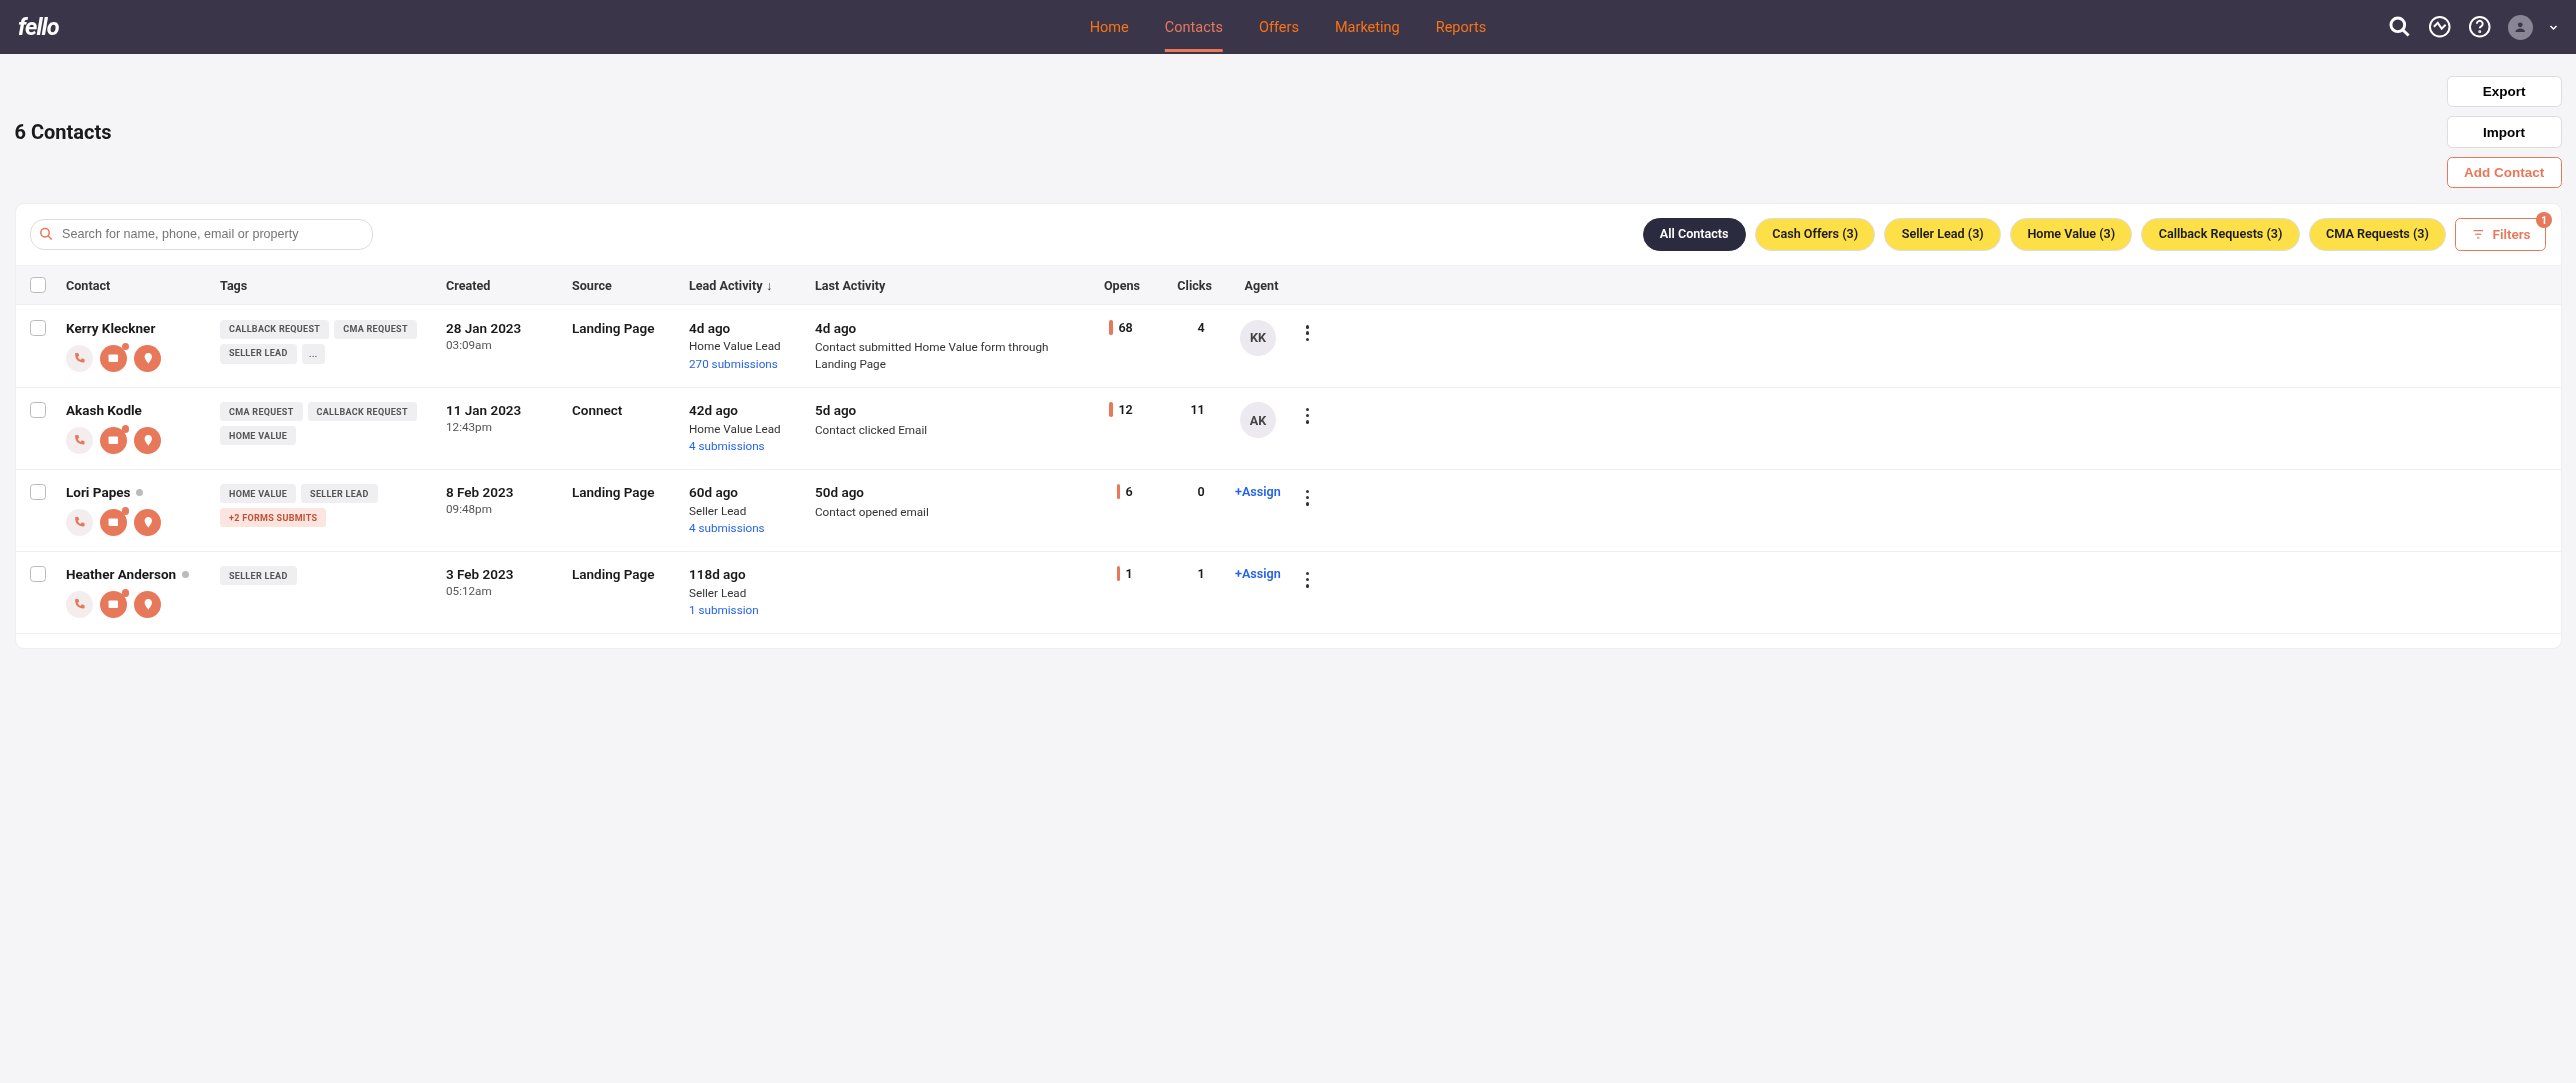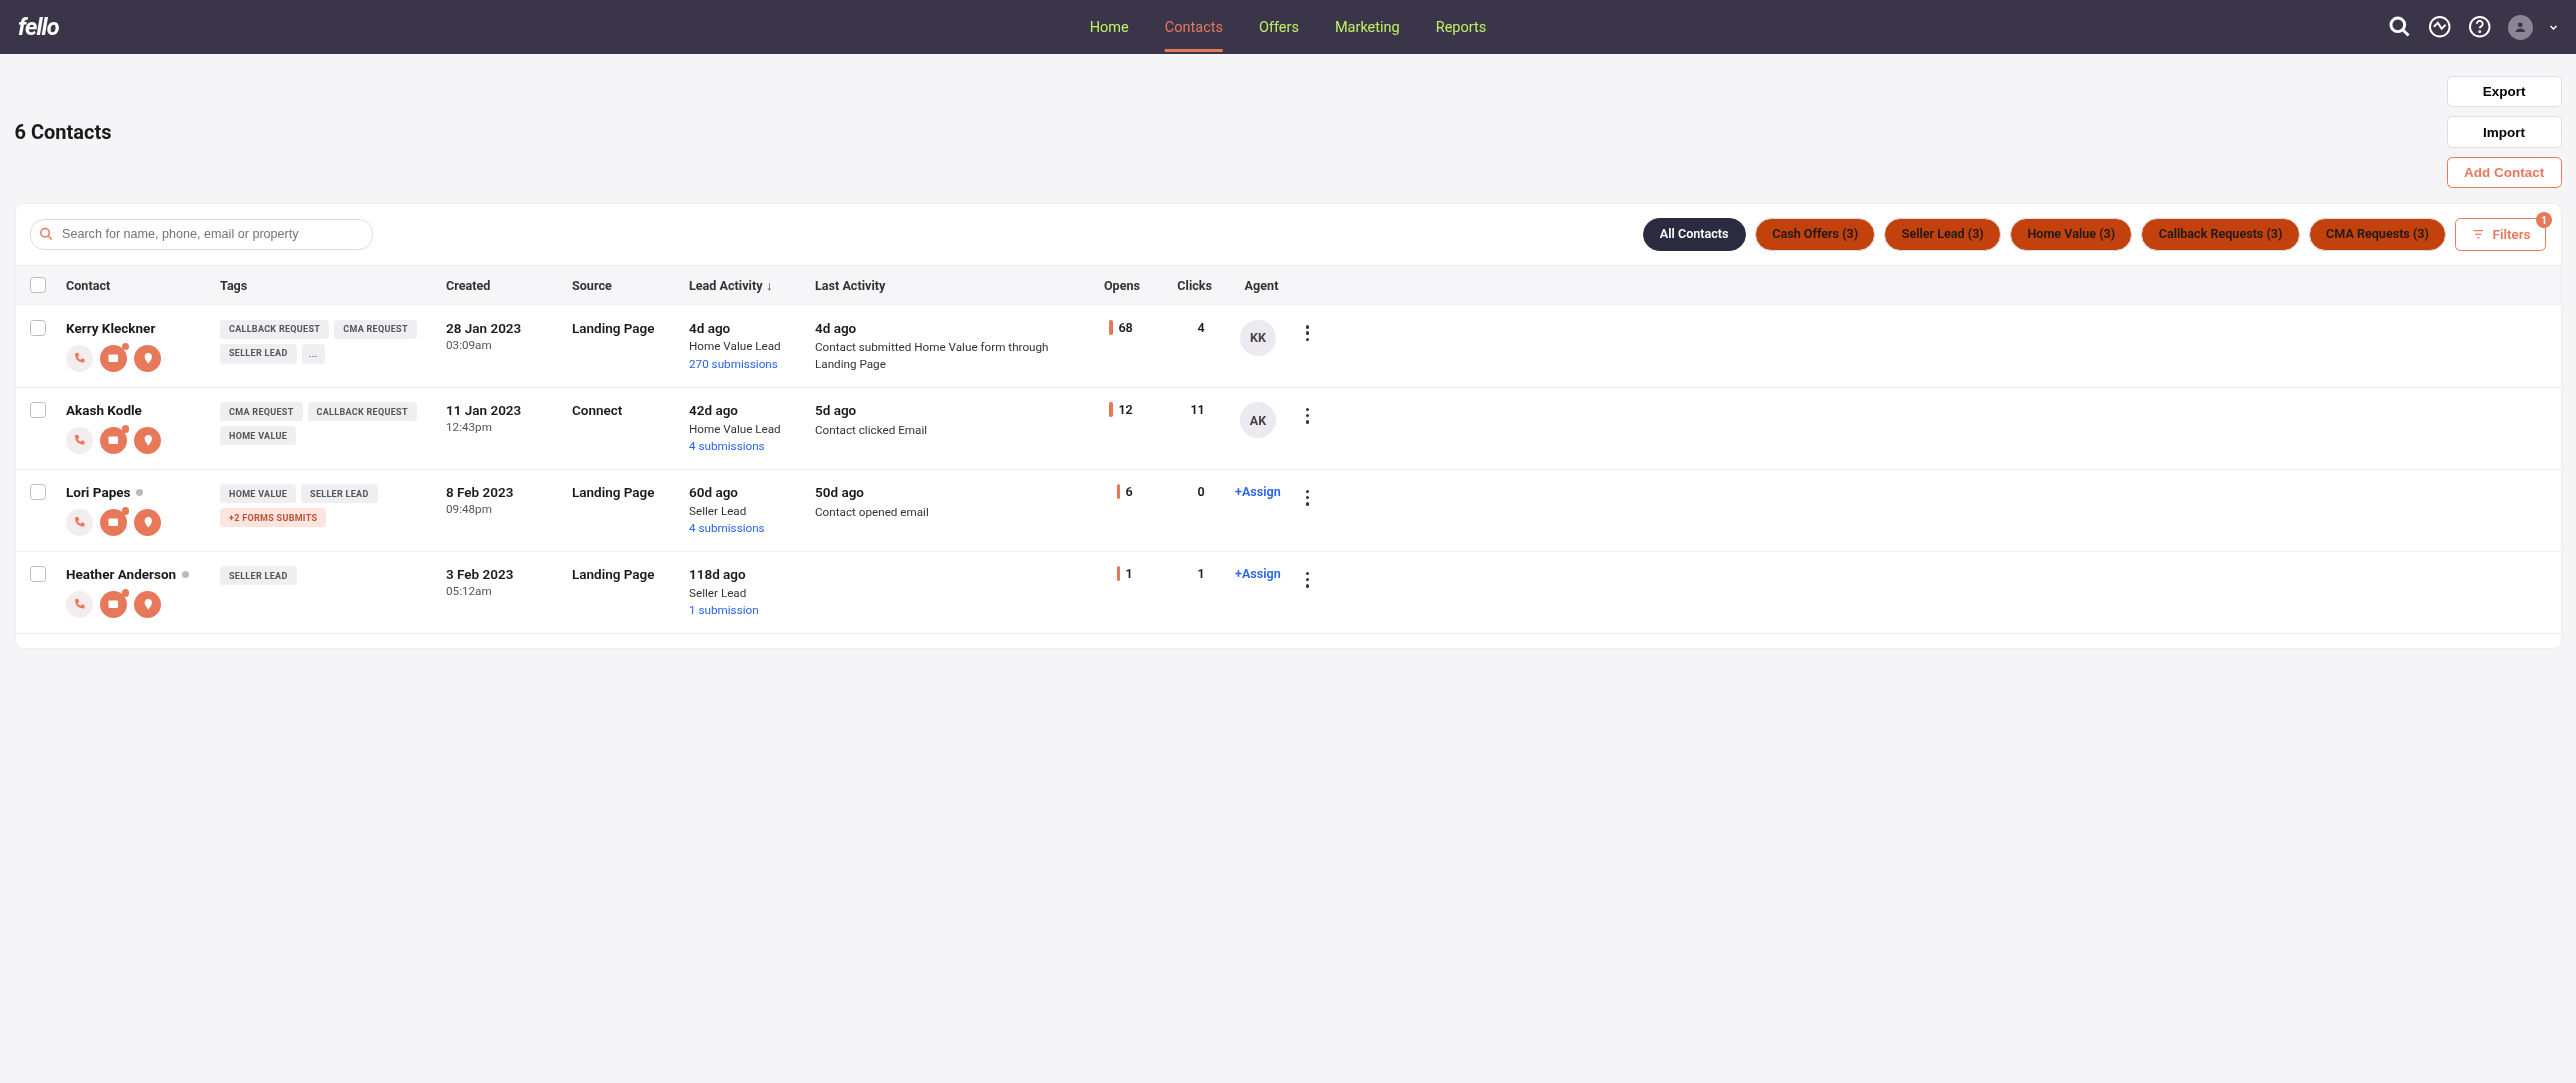--- a/index.html
+++ b/index.html
@@ -2,21 +2,21 @@
 <html style="font-size:14.5px"><head>
 <meta charset="utf-8">
 <style>
   * { box-sizing: border-box; margin: 0; padding: 0; }
   body { font-family: -apple-system, BlinkMacSystemFont, "Segoe UI", Roboto, sans-serif; background: #f5f5f7; color: #1a1a1a; }
   
   
   .topnav { background: #3a3548; height: 54px; display: flex; align-items: center; padding: 0 18px; }
   .logo { font-size: 23.5px; font-weight: 700; color: #fff; font-style: italic; letter-spacing: -0.9px; }
   .nav-links { display: flex; gap: 36px; margin-left: auto; margin-right: auto; position: absolute; left: 50%; transform: translateX(-50%); }
-  .nav-link { color: #bef264; font-size: 14.5px; text-decoration: none; padding: 16.3px 0; position: relative; }
+  .nav-link { color: #f97316; font-size: 14.5px; text-decoration: none; padding: 16.3px 0; position: relative; }
   .nav-link.active { color: #e8785a; }
   .nav-link.active::after { content: ""; position: absolute; bottom: 0; left: 0; right: 0; height: 2.7px; background: #e8785a; }
   .nav-right { margin-left: auto; display: flex; align-items: center; gap: 16.3px; }
   .nav-icon { width: 23.5px; height: 23.5px; color: #fff; display: flex; align-items: center; justify-content: center; }
   .avatar-top { width: 25px; height: 25px; border-radius: 50%; background: #8a8595; display: flex; align-items: center; justify-content: center; }
   .avatar-top svg { width: 14.5px; height: 14.5px; fill: #3a3548; }
   .caret-down { width: 9px; height: 9px; color: #fff; }
   
   
   .page-header { display: flex; align-items: center; justify-content: space-between; padding: 22px 14.5px 14.5px; gap: 48px; }
@@ -27,21 +27,21 @@
   
   
   .panel { background: #fff; margin: 0 14.5px 14.5px; border-radius: 9px; padding: 14.5px 0; border: 0.9px solid #eee; }
   
   
   .filter-row { display: flex; align-items: center; gap: 11px; padding: 0 14.5px 14.5px; flex-wrap: wrap; }
   .search-wrap { position: relative; width: 343px; }
   .search-wrap svg { position: absolute; left: 9px; top: 50%; transform: translateY(-50%); width: 14.5px; height: 14.5px; stroke: #e8785a; }
   .search-input { width: 100%; padding: 7.2px 11px 7.2px 31px; border: 0.9px solid #ddd; border-radius: 14px; font-size: 12.6px; }
   .filter-chips { display: flex; gap: 9px; margin-left: auto; flex-wrap: wrap; }
-  .chip { padding: 7.2px 16.3px; border-radius: 902px; font-size: 12.6px; font-weight: 600; border: 0.9px solid #ddd; background: #c2410c; cursor: pointer; white-space: nowrap; }
+  .chip { padding: 7.2px 16.3px; border-radius: 902px; font-size: 12.6px; font-weight: 600; border: 0.9px solid #ddd; background: #fde047; cursor: pointer; white-space: nowrap; }
   .chip.active { background: #2b2b40; color: #fff; border-color: #2b2b40; }
   .filters-btn { display: flex; align-items: center; gap: 7.2px; padding: 7.2px 14.5px; border-radius: 5.4px; border: 0.9px solid #e8785a; color: #e8785a; font-weight: 600; font-size: 13.5px; cursor: pointer; background: #fff; position: relative; }
   .filters-badge { position: absolute; top: -7.2px; right: -7.2px; background: #e8785a; color: #fff; border-radius: 902px; font-size: 10px; font-weight: 700; width: 16.3px; height: 16.3px; display: flex; align-items: center; justify-content: center; }
   
   
   .table { width: 100%; }
   .thead { display: flex; align-items: center; padding: 11px 14.5px; background: #f6f6f8; border-top: 0.9px solid #eee; border-bottom: 0.9px solid #eee; font-size: 12.6px; font-weight: 700; color: #333; }
   .col-check { width: 36px; }
   .col-contact { width: 154px; }
   .col-tags { width: 226px; }

